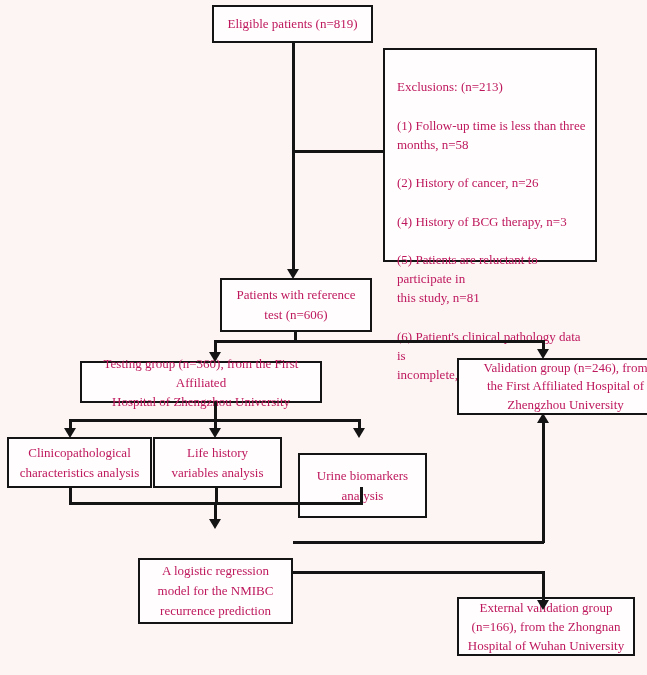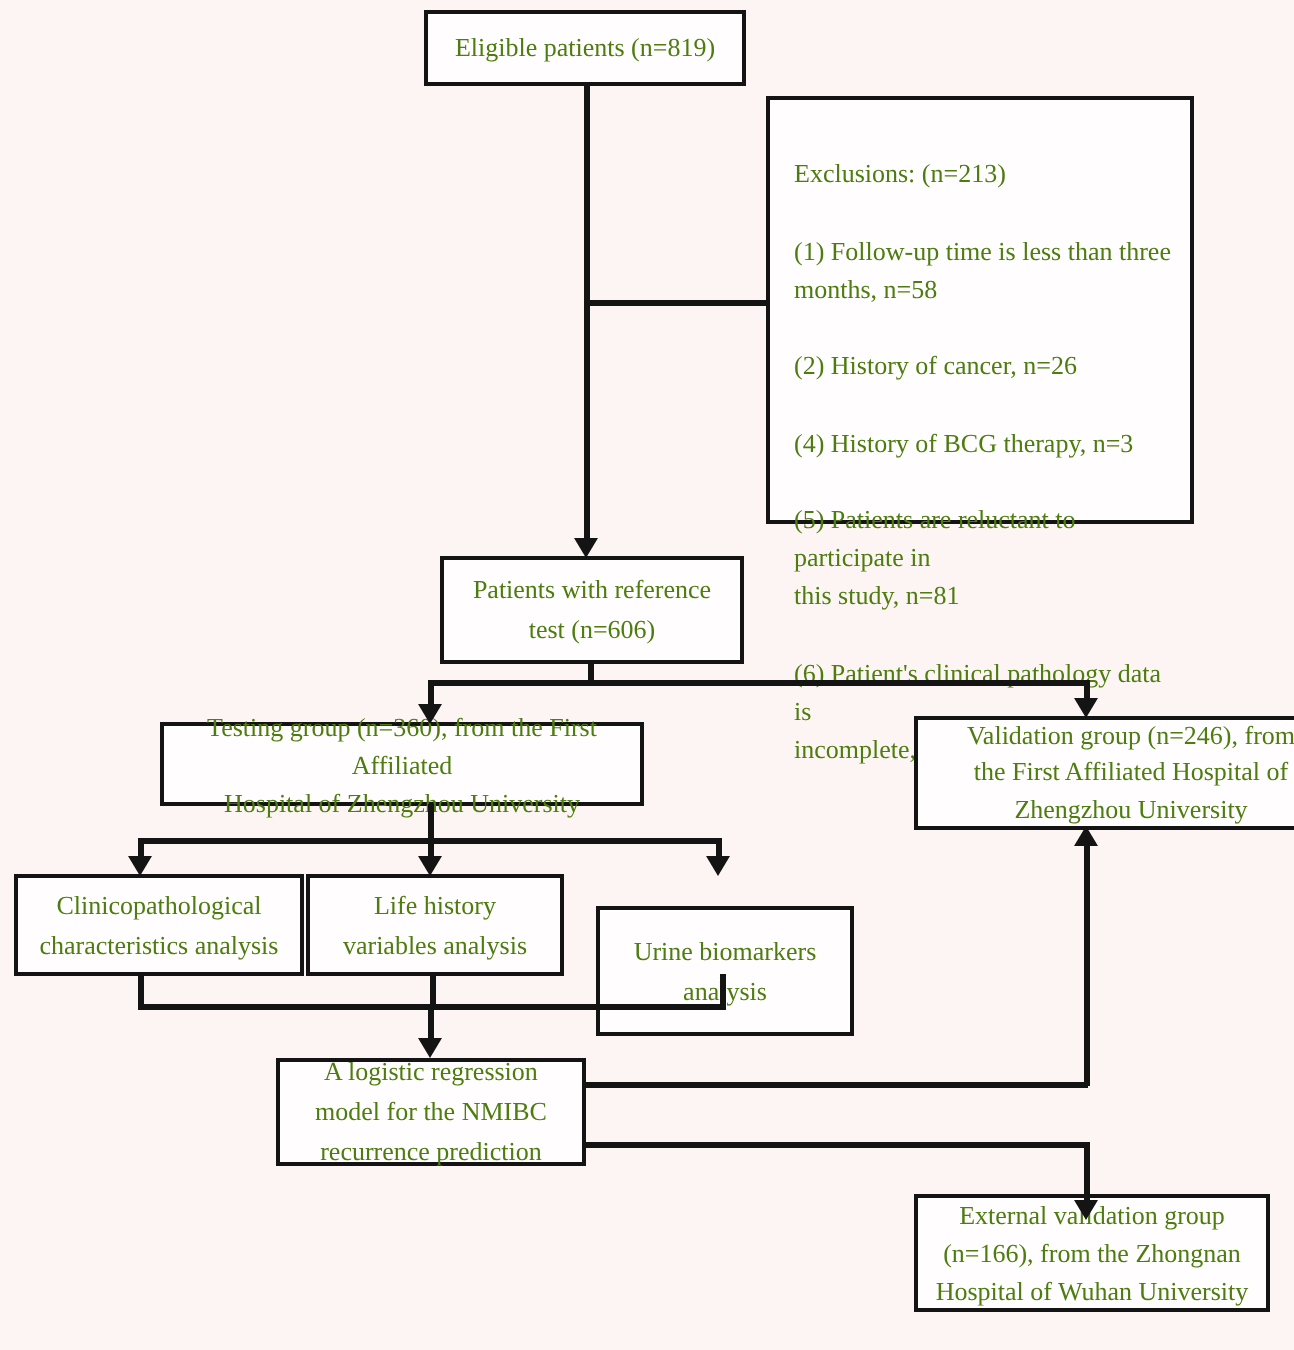--- a/index.html
+++ b/index.html
@@ -11,21 +11,21 @@
     position:relative;
     width:647px;height:675px;
     background:#fdf5f4;
     overflow:hidden;
   }
   .box{
     position:absolute;
     box-sizing:border-box;
     background:#fffdfd;
     border:2.5px solid #141414;
-    color:#4d7c0f;
+    color:#be185d;
     font-size:13px;
     line-height:20px;
     display:flex;
     align-items:center;
     justify-content:center;
     text-align:center;
     white-space:pre-line;
   }
   .hline,.vline{position:absolute;background:#141414;}
   .arrow-down{
@@ -48,21 +48,21 @@
     padding:8px 4px 0 12px;
     line-height:19.2px;
   }
   .excl-line{white-space:pre-line;}
   #box-reference{left:220px;top:278px;width:152px;height:54px;}
   #box-testing{left:80px;top:361px;width:242px;height:42px;line-height:19px;}
   #box-validation{left:457px;top:358px;width:217px;height:57px;line-height:18.5px;}
   #box-clinico{left:7px;top:437px;width:145px;height:51px;}
   #box-life{left:153px;top:437px;width:129px;height:51px;}
   #box-urine{left:298px;top:453px;width:129px;height:65px;}
-  #box-logistic{left:138px;top:529px;width:155px;height:54px;}
+  #box-logistic{left:138px;top:558px;width:155px;height:66px;}
   #box-external{left:457px;top:597px;width:178px;height:59px;line-height:19px;}
   
   #l-top-v{left:292px;top:42px;width:2.5px;height:227px;}
   #l-excl-h{left:292px;top:150px;width:91px;height:2.5px;}
   #l-ref-out{left:294px;top:331px;width:2.5px;height:11px;}
   #l-split-h{left:214px;top:340px;width:330px;height:2.5px;}
   #l-test-in{left:214px;top:340px;width:2.5px;height:13px;}
   #l-valid-in{left:542px;top:340px;width:2.5px;height:10px;}
   #l-test-out{left:214px;top:402px;width:2.5px;height:18px;}
   #l-three-h{left:69px;top:419px;width:292px;height:2.5px;}

